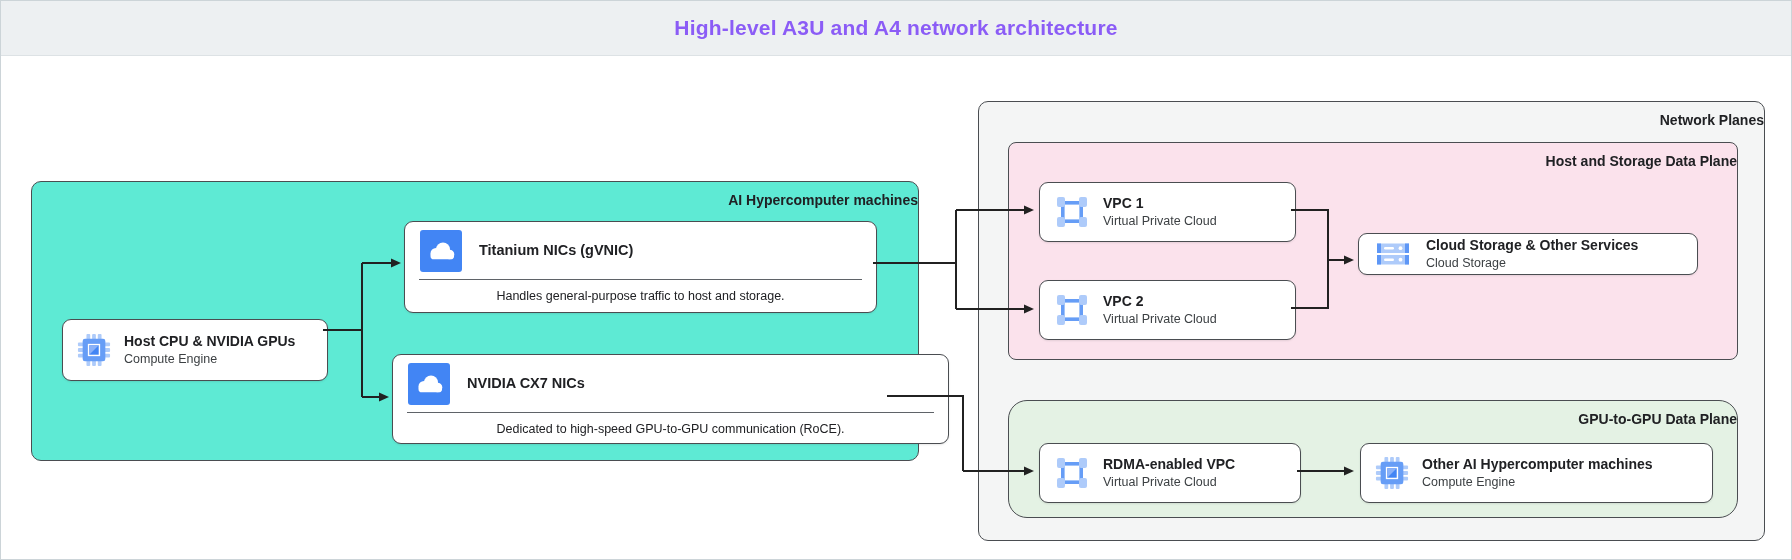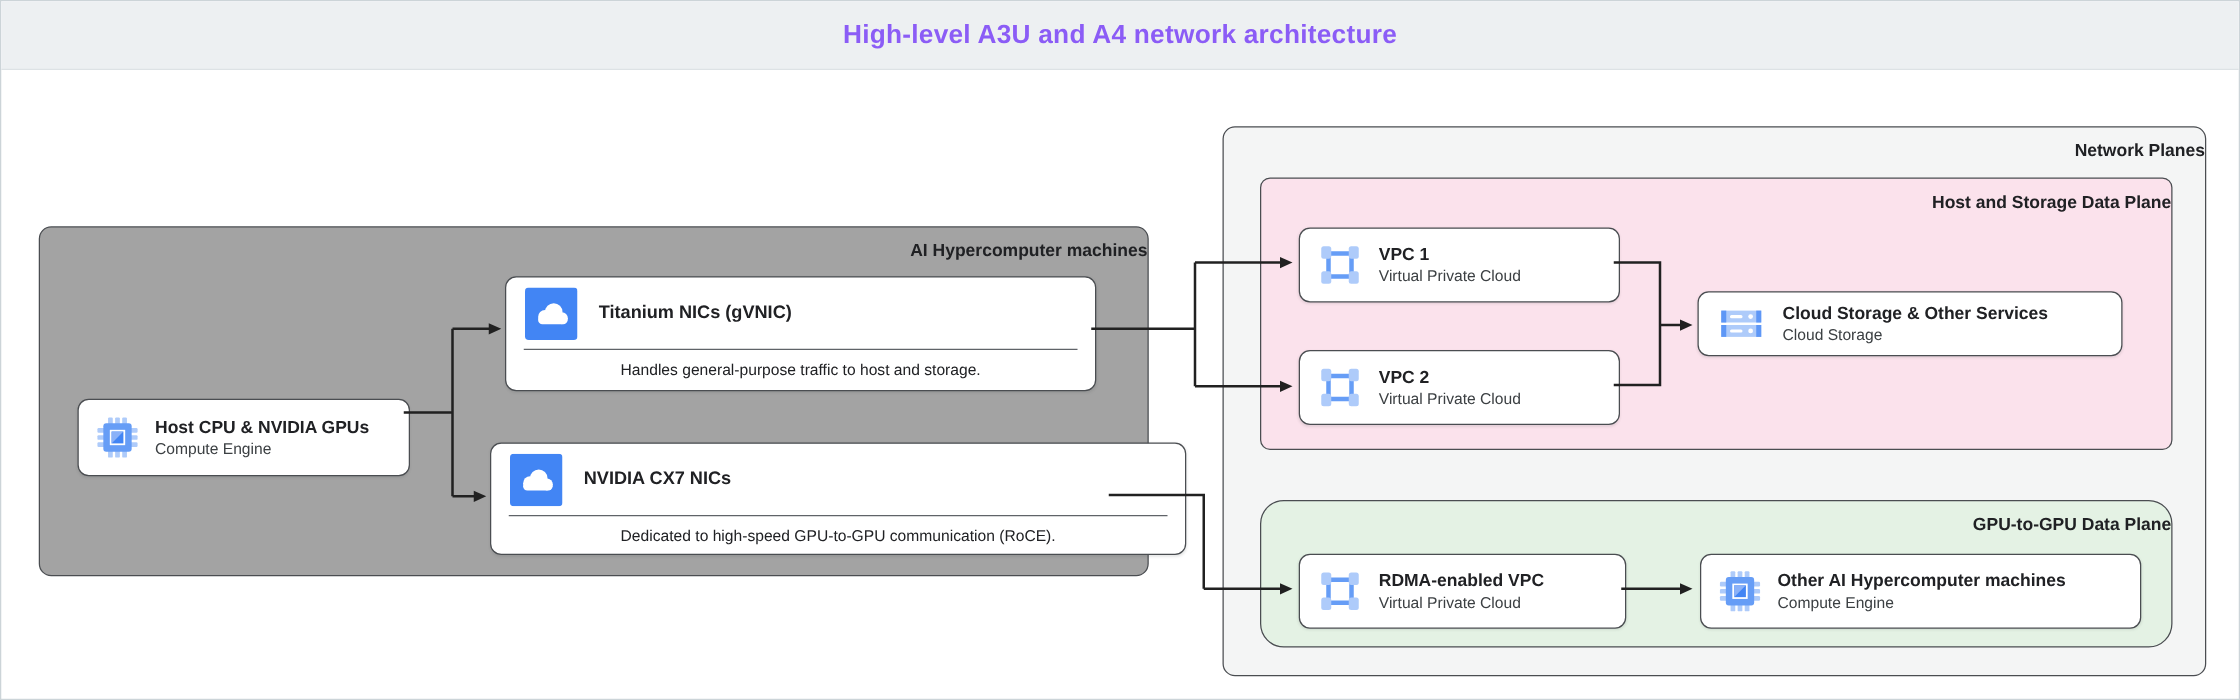--- a/index.html
+++ b/index.html
@@ -17,21 +17,21 @@
     background:#edf0f2; border-bottom:1px solid #dde2e5;
     display:flex; align-items:center; justify-content:center;
   }
   .titlebar h1{
     font-size:21px; font-weight:bold; color:#8b5cf6; letter-spacing:.2px;
   }
 
   .container{
     position:absolute; border:1.5px solid #4a4d51; border-radius:10px;
   }
-  .container.blue  { background:#a3a3a3; }
+  .container.blue  { background:#5eead4; }
   .container.gray  { background:#f4f5f5; }
   .container.pink  { background:#fbe2ec; border-width:1.4px; border-radius:8px; }
   .container.green { background:#e4f2e4; border-width:1.4px; border-radius:19px; }
 
   .container-label{
     position:absolute; top:10px; left:0; right:0; text-align:right;
     font-size:14px; font-weight:bold; color:#202124;
   }
 
   .node{
@@ -179,21 +179,21 @@
                 <rect x="25" y="23" width="8" height="10" rx="2"></rect>
             </g>
           </svg>
         </span>
         <div class="txt">
           <div class="t">VPC 2</div>
           <div class="s">Virtual Private Cloud</div>
         </div>
       </div>
 
-      <div class="node plain" style="left:349px; top:90px; width:340px; height:52px;">
+      <div class="node plain" style="left:349px; top:90px; width:340px; height:42px;">
         <span class="icon">
           <svg width="40" height="34" viewBox="0 0 40 34">
             <g>
               <rect x="4" y="6.5" width="32" height="9.5" fill="#aecbfa"></rect>
               <rect x="4" y="6.5" width="4" height="9.5" fill="#5e97f6"></rect>
               <rect x="32" y="6.5" width="4" height="9.5" fill="#5e97f6"></rect>
               <rect x="11" y="10" width="10" height="2.5" rx="1.2" fill="#ffffff"></rect>
               <circle cx="27.5" cy="11.2" r="1.9" fill="#ffffff"></circle>
             </g>
             <g>

